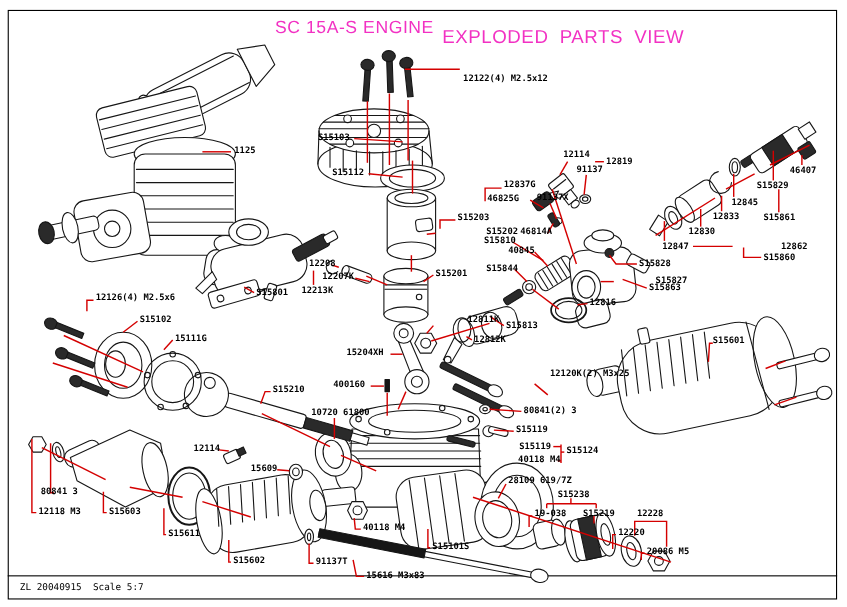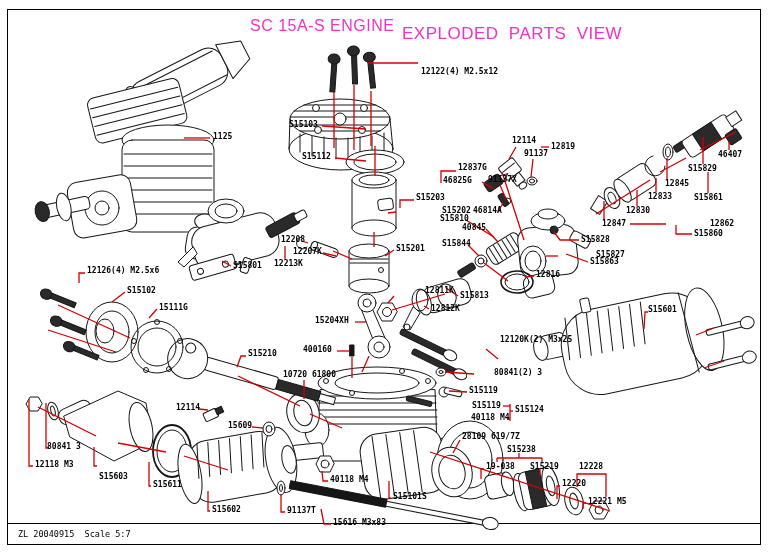--- a/index.html
+++ b/index.html
@@ -624,40 +624,40 @@
       <span class="part-label" style="left: 405px; top: 287px; margin-left: 20px;">12811K</span>
       <span class="part-label" style="left: 460px; top: 292px;">S15813</span>
       <span class="part-label" style="left: 431px; top: 305px;">12812K</span>
       <span class="part-label" style="left: 315px; top: 317px;">15204XH</span>
       <span class="part-label" style="left: 303px; top: 346px;">400160</span>
       <span class="part-label" style="left: 248px; top: 350px;">S15210</span>
       <span class="part-label" style="left: 283px; top: 371px;">10720 61800</span>
       <span class="part-label" style="left: 176px; top: 404px;">12114</span>
       <span class="part-label" style="left: 228px; top: 422px;">15609</span>
       <span class="part-label" style="left: 500px; top: 336px;">12120K(2) M3x25</span>
-      <span class="part-label" style="left: 476px; top: 369px; margin-left: 18px;">80841(2) 3</span>
+      <span class="part-label" style="left: 476px; top: 369px;">80841(2) 3</span>
       <span class="part-label" style="left: 469px; top: 387px;">S15119</span>
       <span class="part-label" style="left: 472px; top: 402px;">S15119</span>
       <span class="part-label" style="left: 471px; top: 414px;">40118 M4</span>
       <span class="part-label" style="left: 515px; top: 406px;">S15124</span>
       <span class="part-label" style="left: 462px; top: 433px;">28109 619/7Z</span>
-      <span class="part-label" style="left: 47px; top: 443px;">80841 3</span>
+      <span class="part-label" style="left: 37px; top: 443px;">80841 3</span>
       <span class="part-label" style="left: 35px; top: 461px;">12118 M3</span>
-      <span class="part-label" style="left: 99px; top: 473px;">S15603</span>
+      <span class="part-label" style="left: 99px; top: 461px;">S15603</span>
       <span class="part-label" style="left: 153px; top: 481px;">S15611</span>
       <span class="part-label" style="left: 212px; top: 506px;">S15602</span>
       <span class="part-label" style="left: 287px; top: 507px;">91137T</span>
       <span class="part-label" style="left: 333px; top: 519px;">15616 M3x83</span>
       <span class="part-label" style="left: 330px; top: 476px;">40118 M4</span>
       <span class="part-label" style="left: 393px; top: 493px;">S15101S</span>
       <span class="part-label" style="left: 486px; top: 463px;">19-038</span>
       <span class="part-label" style="left: 507px; top: 446px;">S15238</span>
       <span class="part-label" style="left: 530px; top: 463px;">S15219</span>
       <span class="part-label" style="left: 579px; top: 463px;">12228</span>
       <span class="part-label" style="left: 562px; top: 480px;">12220</span>
-      <span class="part-label" style="left: 588px; top: 498px;">12221 M5</span>
+      <span class="part-label" style="left: 588px; top: 498px;">20086 M5</span>
       <span class="part-label" style="left: 648px; top: 306px;">S15601</span>
     </div>
 
   <div class="title-left">SC 15A-S ENGINE</div>
   <div class="title-right">EXPLODED PARTS VIEW</div>
   <div id="footer-text">ZL 20040915  Scale 5:7</div>
 </div>
 
 </body></html>

